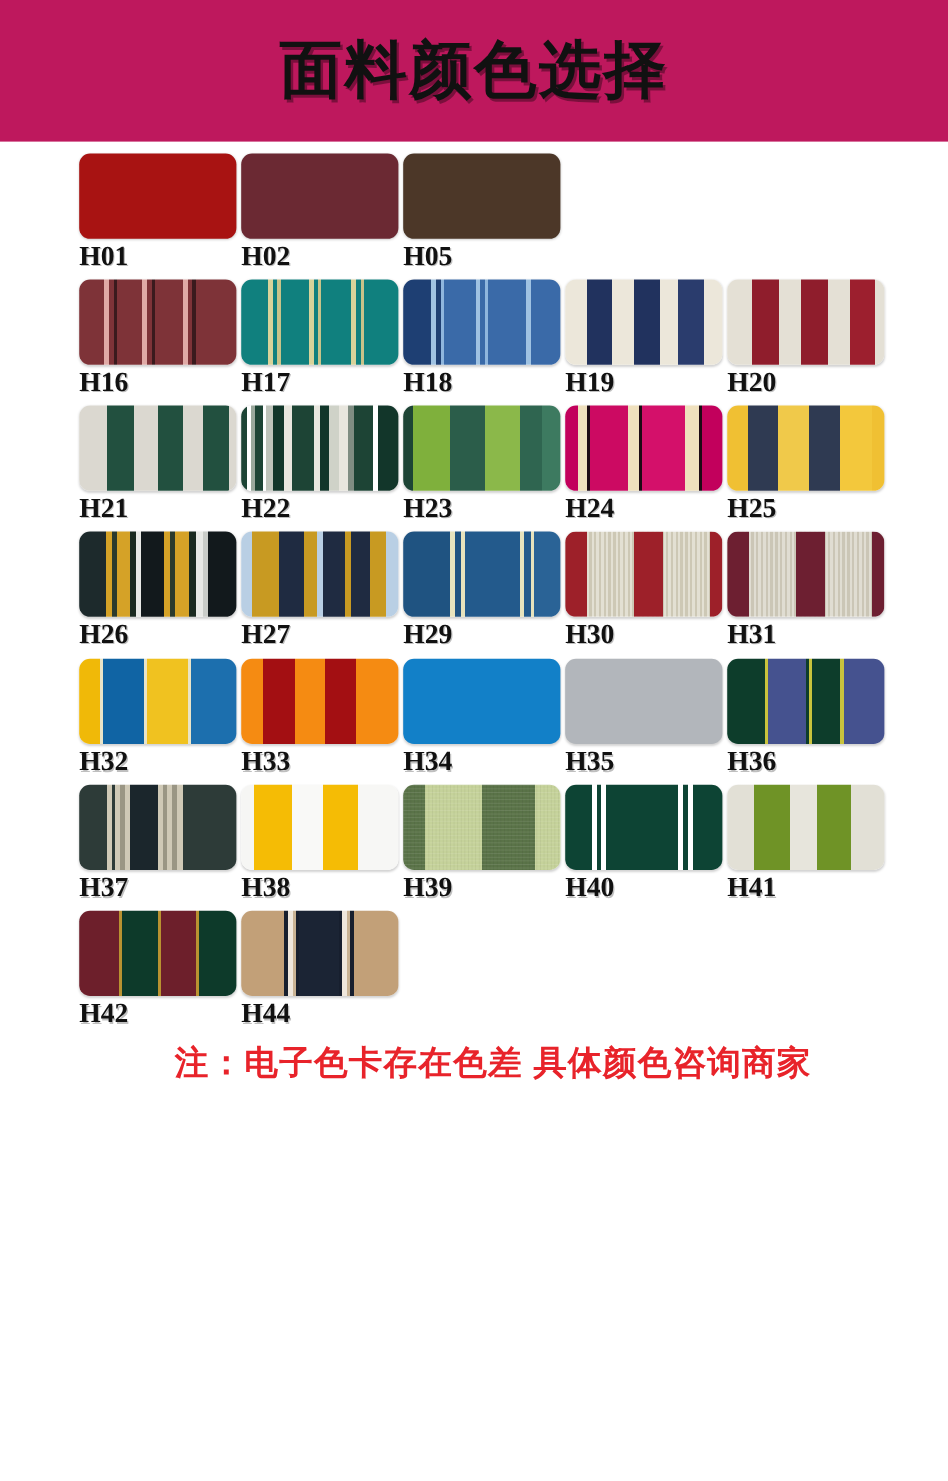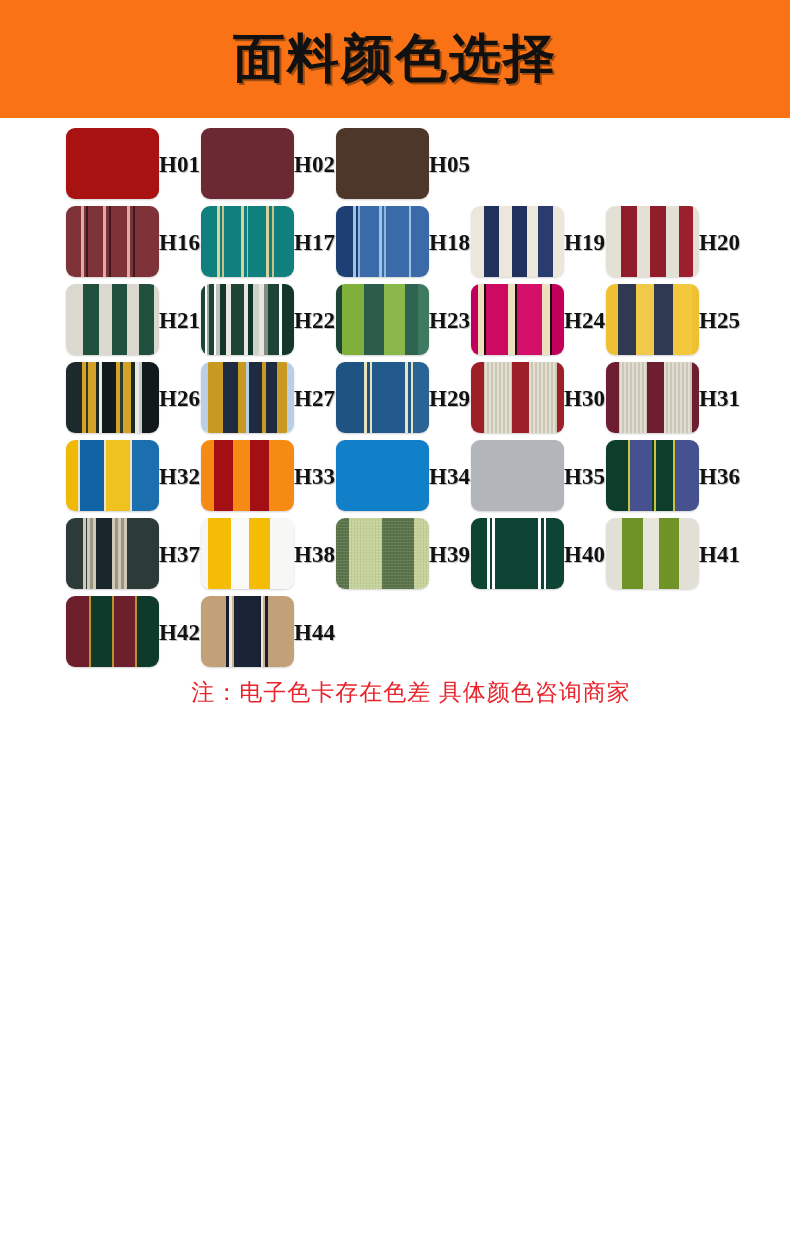--- a/index.html
+++ b/index.html
@@ -5,21 +5,21 @@
   html,body{margin:0;padding:0;}
   body{
     width:790px;height:1234px;
     background:#ffffff;
     font-family:"Liberation Serif", serif;
     overflow:hidden;
     position:relative;
   }
   .header-band{
     height:118px;
-    background:#f97316;
+    background:#be185d;
     display:flex;align-items:center;justify-content:center;
   }
   .page-title{
     font-family:"Liberation Sans", sans-serif;
     font-weight:bold;
     font-size:52px;
     letter-spacing:2px;
     color:#111111;
     text-shadow:2px 2px 0 rgba(0,0,0,0.35);
   }
@@ -29,22 +29,21 @@
   .row{
     display:flex;
     justify-content:flex-start;
     padding-left:66px;
     margin-bottom:7px;
   }
   .cell{
     width:134px;
     margin-right:1px;
     display:flex;
-    flex-direction:row;
-    align-items:center;
+    flex-direction:column;
   }
   .swatch{
     width:131px;
     height:71px;
     border-radius:9px;
     box-shadow:0 1px 2px rgba(0,0,0,0.18);
     position:relative;
     overflow:hidden;
   }
   .swatch.empty{ box-shadow:none;background:#ffffff; }
@@ -54,22 +53,22 @@
     font-size:23px;
     color:#111111;
     margin-top:3px;
     line-height:1.05;
     text-shadow:1px 1px 0 rgba(0,0,0,0.25);
   }
   .footnote{
     text-align:center;
     color:#e8232a;
     font-family:"Liberation Sans", sans-serif;
-    font-weight:normal;
-    font-size:23px;
+    font-weight:bold;
+    font-size:28px;
     letter-spacing:1px;
     margin-top:10px;
     padding-left:32px;
   }
   .tex{
     position:absolute;inset:0;
     background-image:linear-gradient(rgba(255,255,255,0.10) 1px, transparent 1px),
                      linear-gradient(90deg, rgba(0,0,0,0.05) 1px, transparent 1px);
     background-size:3px 3px, 3px 3px;
     pointer-events:none;

